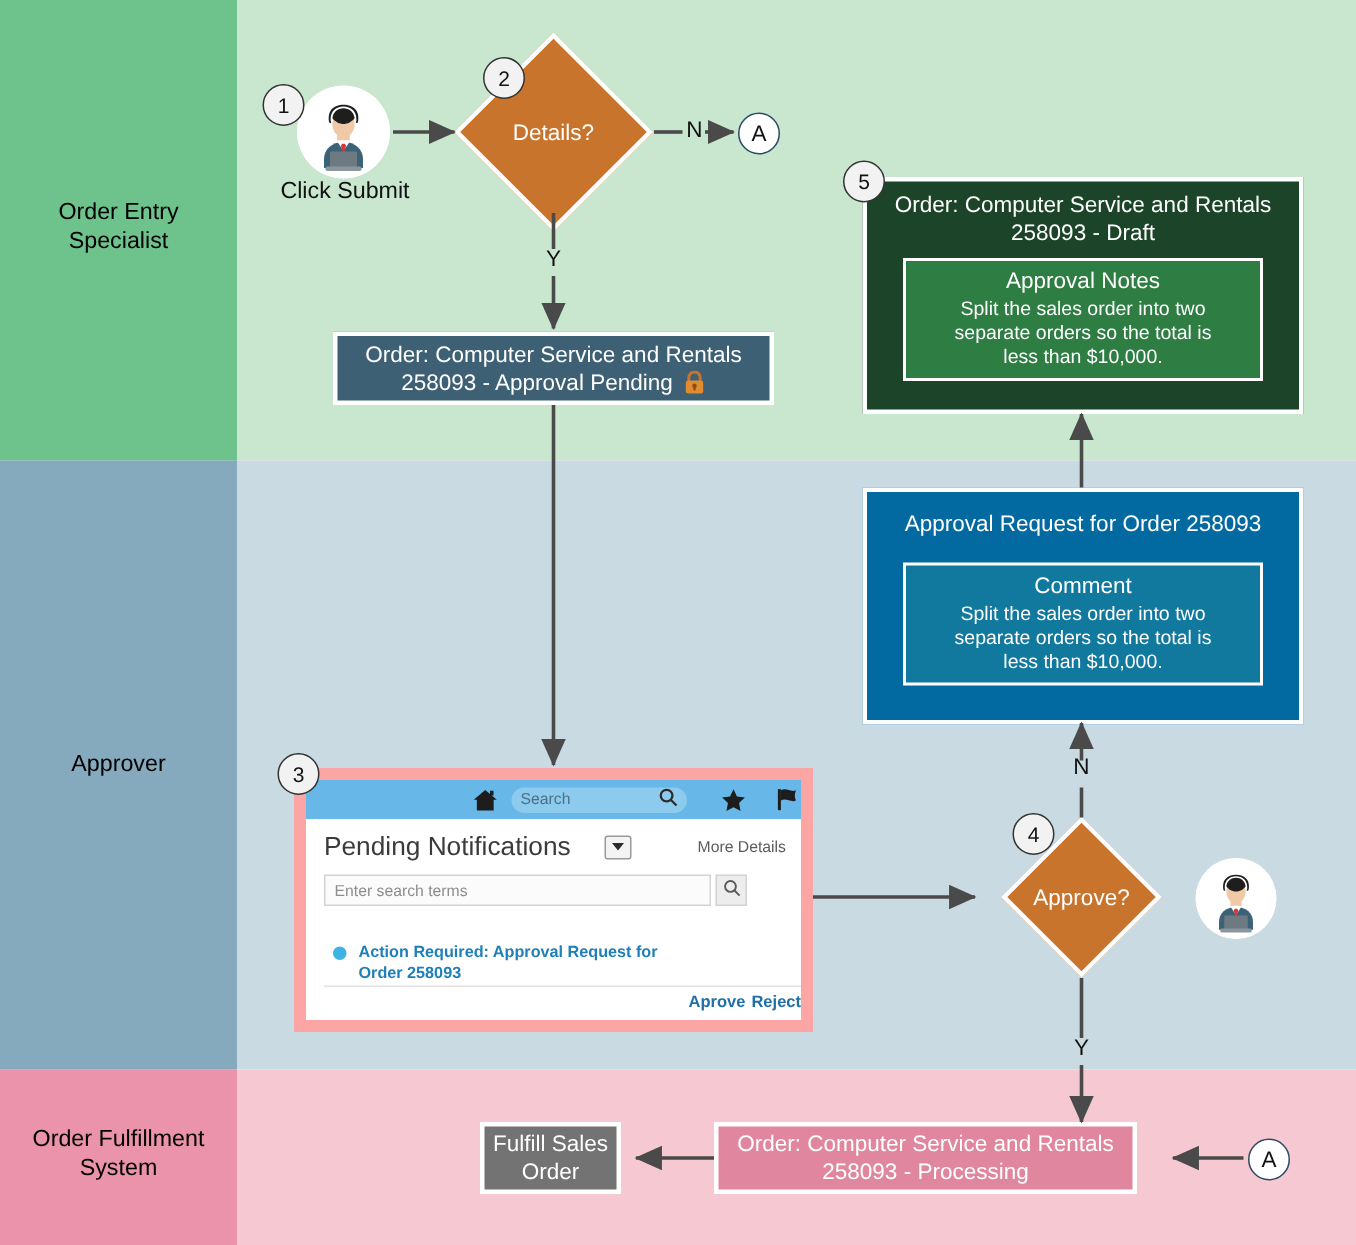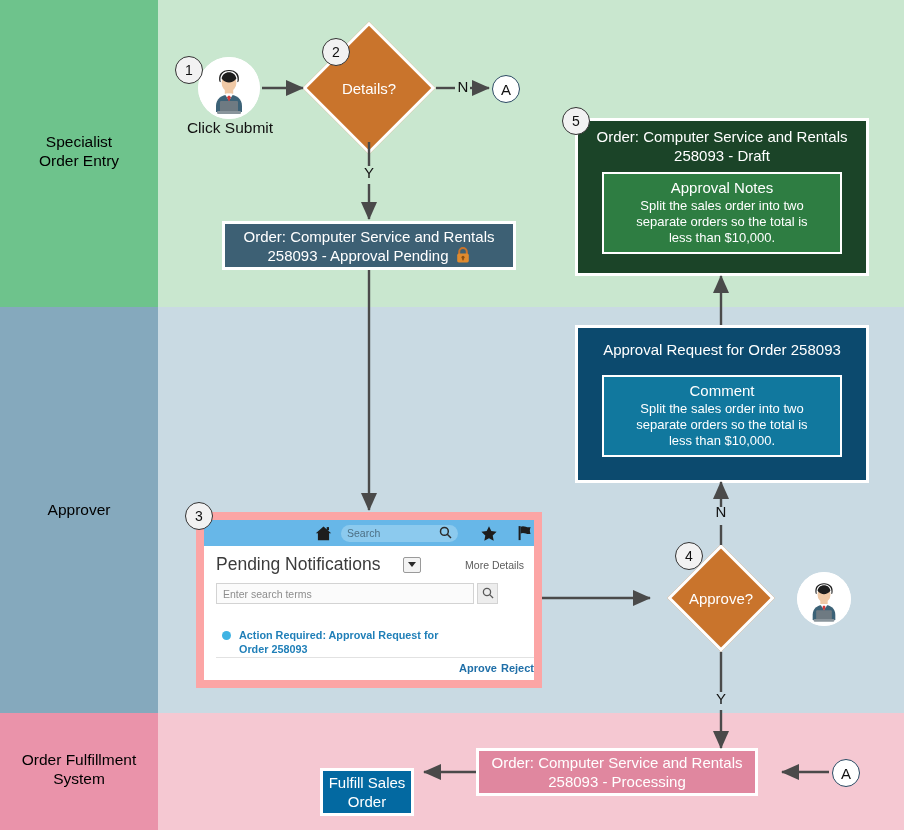--- a/index.html
+++ b/index.html
@@ -149,22 +149,22 @@
 
   <div class="lane-bg" style="top:0;height:307px;background:#c9e7cf;"></div>
   <div class="lane-bg" style="top:307px;height:406px;background:#c9dae3;"></div>
   <div class="lane-bg" style="top:713px;height:117px;background:#f5c8d2;"></div>
 
   <div class="lane-head" style="top:0;height:307px;background:#6ec38c;"></div>
   <div class="lane-head" style="top:307px;height:406px;background:#85a9bd;"></div>
   <div class="lane-head" style="top:713px;height:117px;background:#ea93aa;"></div>
 
   <div class="lane-label" style="top:132px;">
+    <div>Order Entry</div>
     <div>Specialist</div>
-    <div>Order Entry</div>
   </div>
   <div class="lane-label" style="top:500px;">
     <div>Approver</div>
   </div>
   <div class="lane-label" style="top:750px;">
     <div>Order Fulfillment</div>
     <div>System</div>
   </div>
 
   <svg id="arrows" viewBox="0 0 904 830">
@@ -260,21 +260,21 @@
     <div class="title">Order: Computer Service and Rentals</div>
     <div class="title">258093 - Draft</div>
     <div class="subcard" style="margin-top:7px;width:240px;background:#2e7d42;">
       <div class="sc-title">Approval Notes</div>
       <div class="sc-body">Split the sales order into two</div>
       <div class="sc-body">separate orders so the total is</div>
       <div class="sc-body">less than $10,000.</div>
     </div>
   </div>
 
-  <div class="node" style="left:575px;top:325px;width:294px;height:158px;background:#0c4a6e;
+  <div class="node" style="left:575px;top:325px;width:294px;height:158px;background:#0369a1;
               justify-content:flex-start;padding-top:12px;">
     <div class="title">Approval Request for Order 258093</div>
     <div class="subcard" style="margin-top:16px;width:240px;background:#11789e;">
       <div class="sc-title">Comment</div>
       <div class="sc-body">Split the sales order into two</div>
       <div class="sc-body">separate orders so the total is</div>
       <div class="sc-body">less than $10,000.</div>
     </div>
   </div>
 
@@ -374,21 +374,21 @@
     </svg>
   </div>
 
   <div class="ftext" style="left:713px;top:690px;width:16px;text-align:center;font-size:15px;">Y</div>
 
   <div class="node" style="left:476px;top:748px;width:282px;height:48px;background:#e0879f;">
     <div class="title">Order: Computer Service and Rentals</div>
     <div class="title">258093 - Processing</div>
   </div>
 
-  <div class="node" style="left:320px;top:748px;width:94px;height:48px;background:#0369a1;margin-top:20px;">
+  <div class="node" style="left:320px;top:748px;width:94px;height:48px;background:#737373;">
     <div class="title">Fulfill Sales</div>
     <div class="title">Order</div>
   </div>
 
   <div class="conn" style="left:832px;top:759px;">
     <span>A</span>
   </div>
 
 </div>
 

